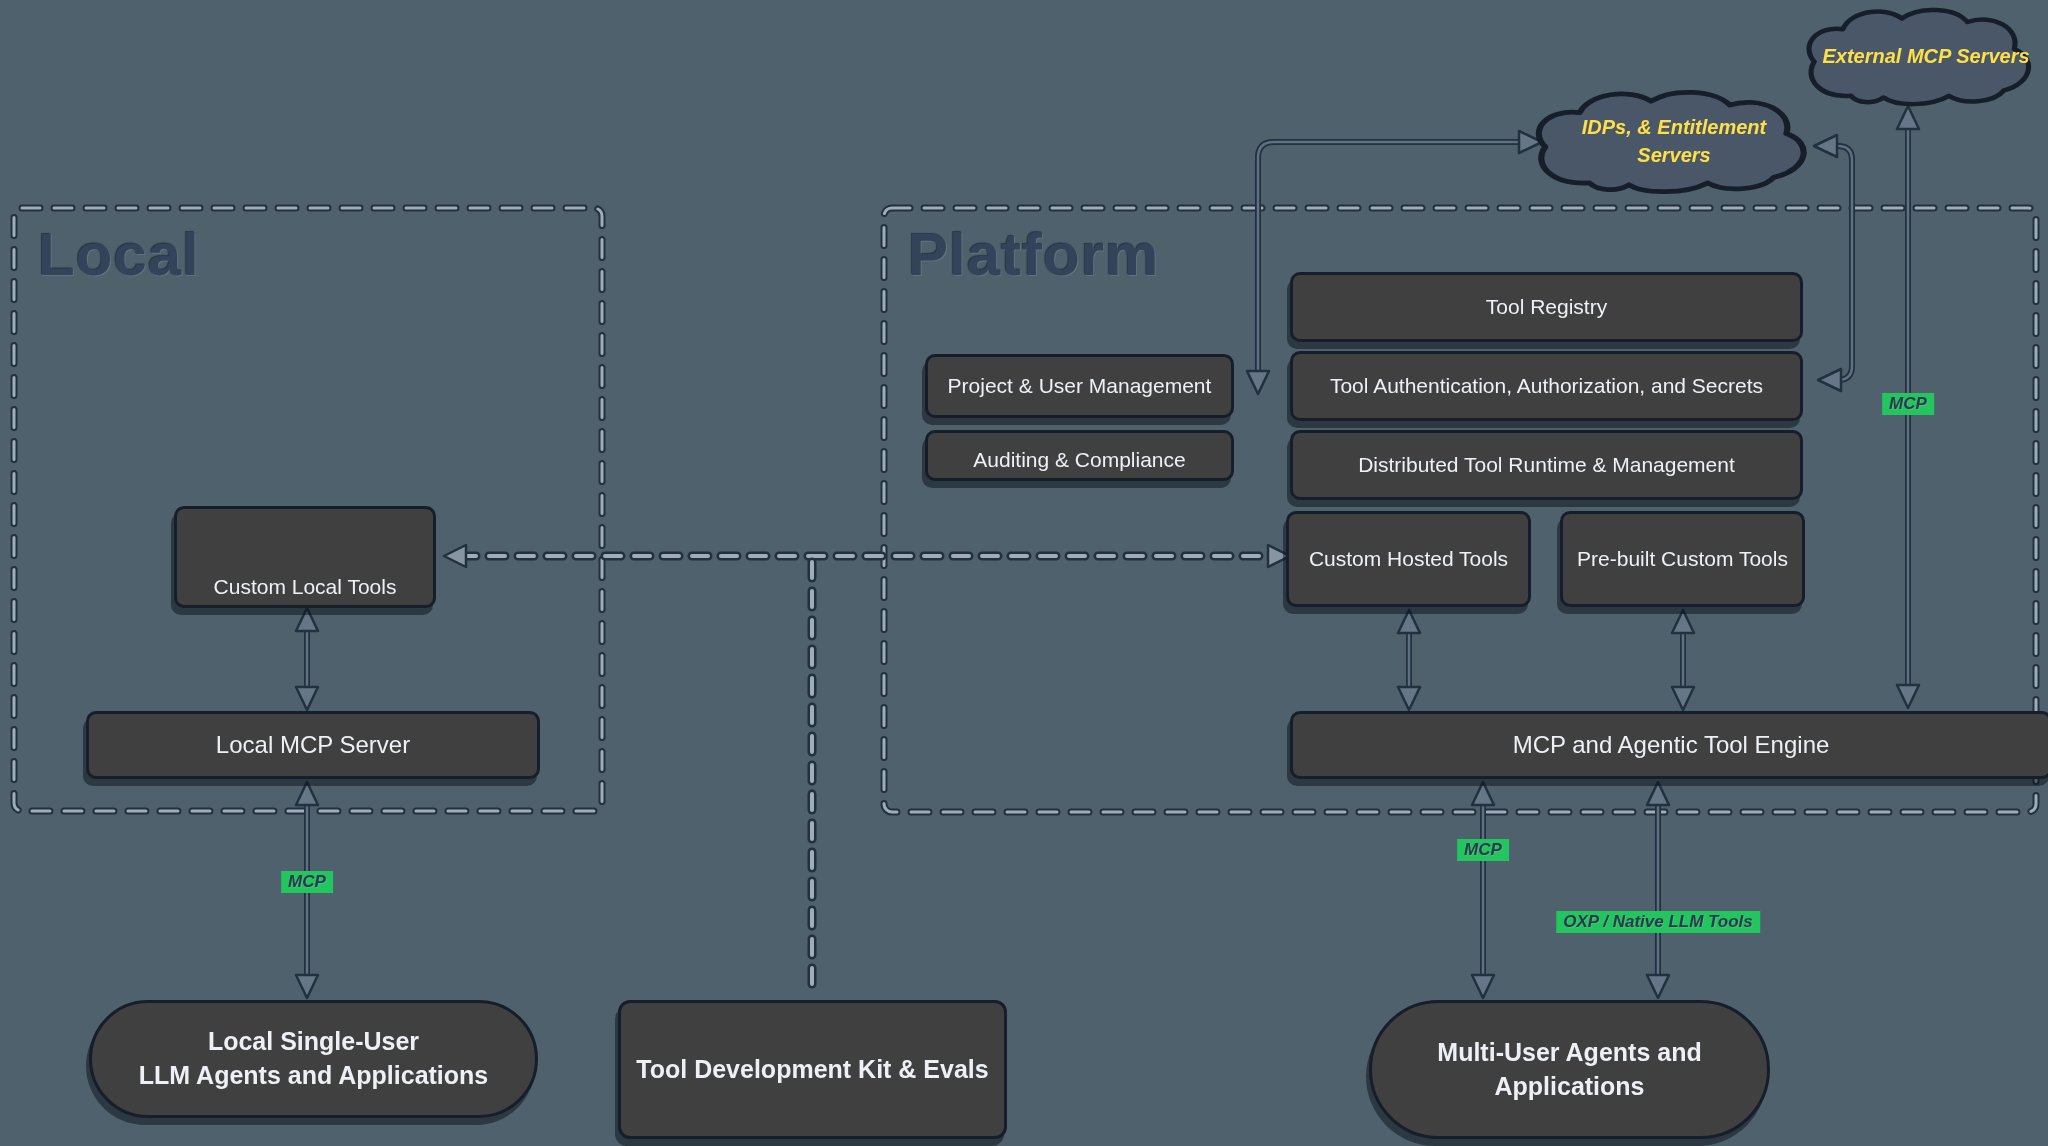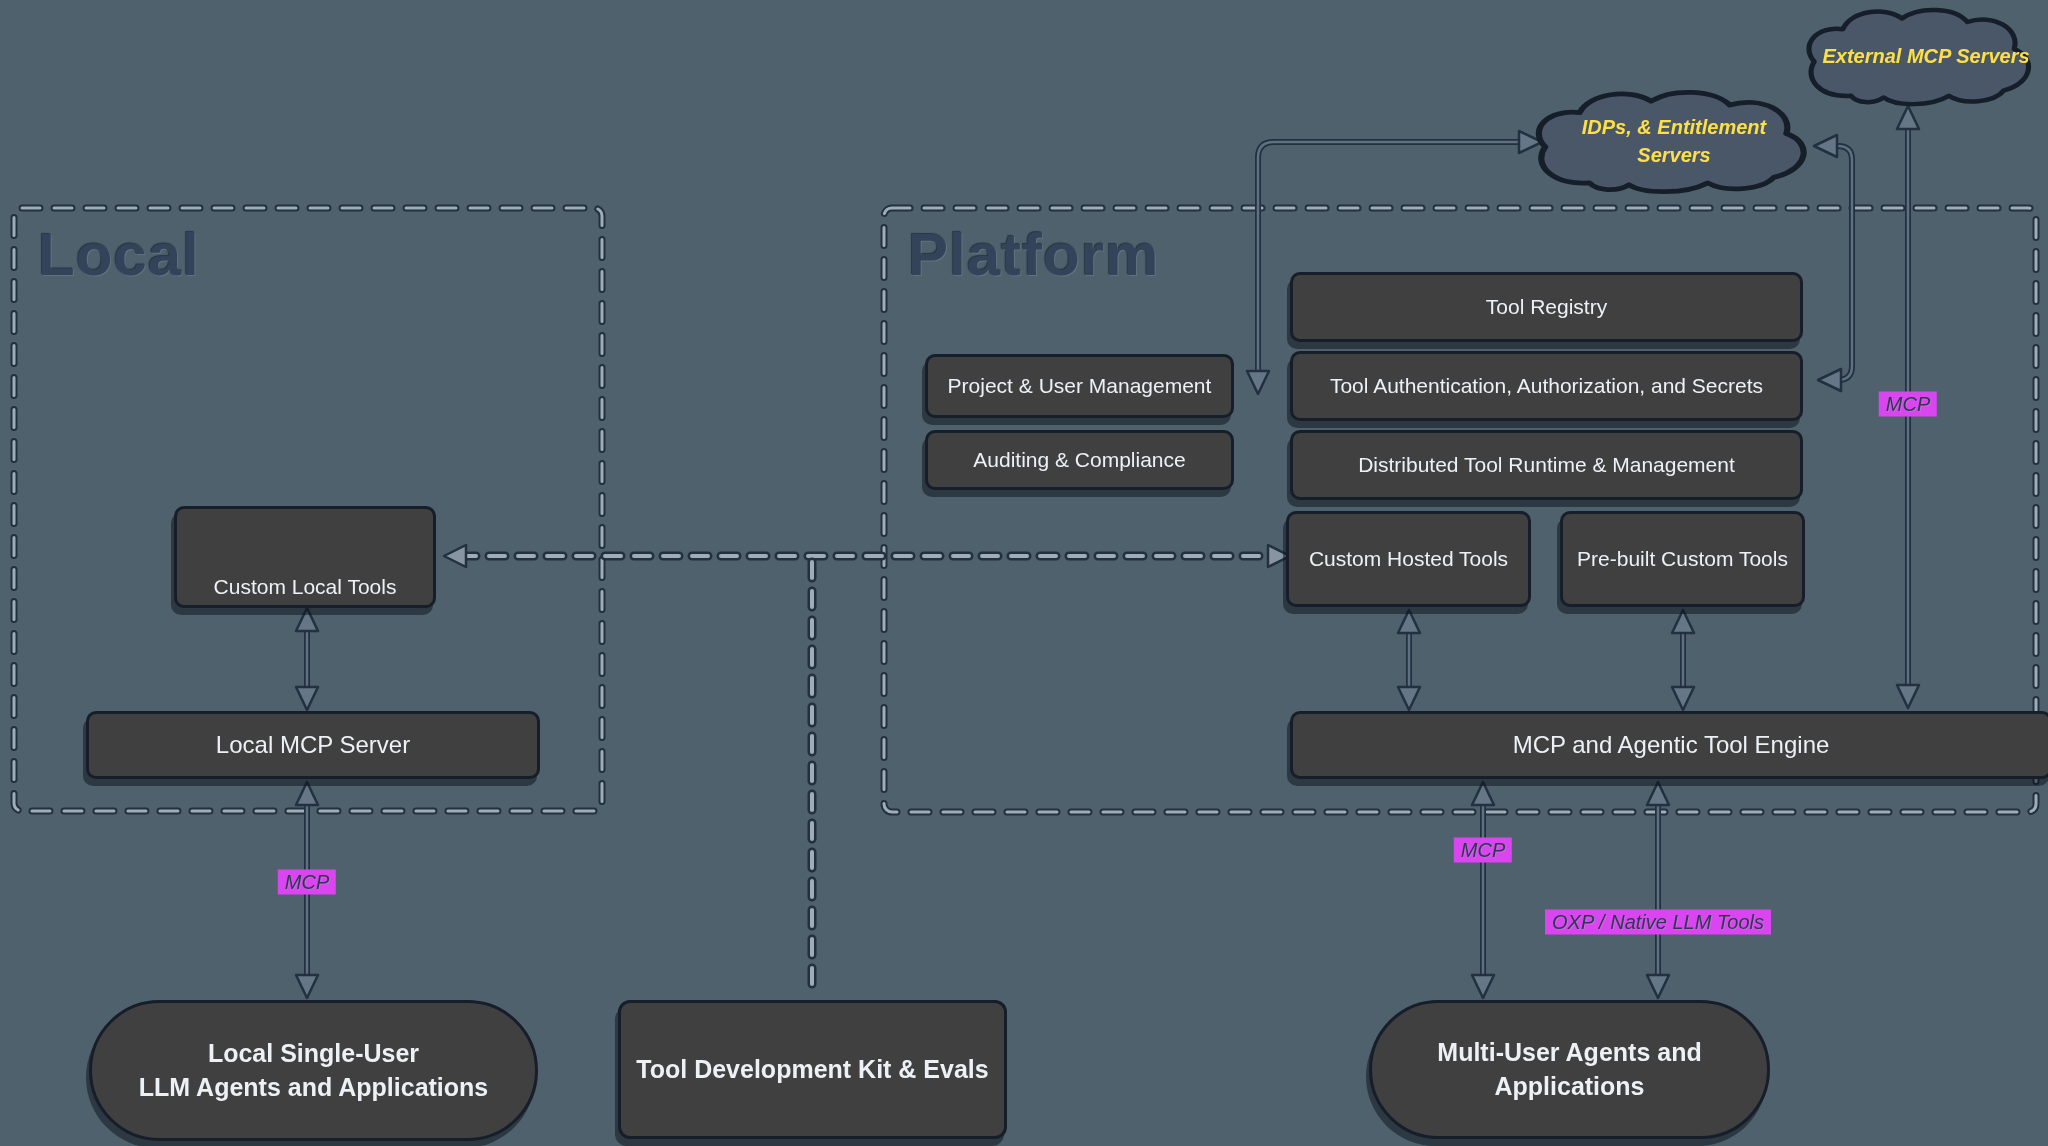--- a/index.html
+++ b/index.html
@@ -27,22 +27,22 @@
   .node.big{font-size:24px;}
   .node.bold{font-weight:700;font-size:25px;}
   .node.stadium{border-radius:72px;}
   .cloud-label{
     position:absolute;z-index:3;display:flex;flex-direction:column;
     align-items:center;justify-content:center;text-align:center;
     color:#fde047;font-style:italic;font-weight:600;font-size:20px;line-height:1.4;
   }
   .edge-label{
     position:absolute;z-index:4;transform:translate(-50%,-50%);
-    background:#d946ef;padding:1px 7px;
-    color:#2b3b4d;font-style:italic;font-weight:400;font-size:20px;
+    background:#22c55e;padding:1px 7px;
+    color:#2b3b4d;font-style:italic;font-weight:700;font-size:17px;
     text-shadow:1px 1px 0 rgba(170,190,205,.25);
     white-space:nowrap;
   }
 </style>
 </head>
 <body>
 
 <div class="canvas">
 
   <svg class="overlay" width="2048" height="1146" viewBox="0 0 2048 1146">
@@ -165,34 +165,34 @@
   </div>
   <div class="node" style="left:1290px;top:351px;width:513px;height:70px;">
     <span>Tool Authentication, Authorization, and Secrets</span>
   </div>
   <div class="node" style="left:1290px;top:430px;width:513px;height:70px;">
     <span>Distributed Tool Runtime &amp; Management</span>
   </div>
   <div class="node" style="left:925px;top:354px;width:309px;height:64px;">
     <span>Project &amp; User Management</span>
   </div>
-  <div class="node" style="left:925px;top:430px;width:309px;height:60px;">
+  <div class="node" style="left:925px;top:430px;width:309px;height:51px;justify-content:flex-end;">
     <span>Auditing &amp; Compliance</span>
   </div>
   <div class="node" style="left:1286px;top:511px;width:245px;height:96px;">
     <span>Custom Hosted Tools</span>
   </div>
   <div class="node" style="left:1560px;top:511px;width:245px;height:96px;">
     <span>Pre-built Custom Tools</span>
   </div>
   <div class="node big" style="left:1290px;top:711px;width:762px;height:68px;">
     <span>MCP and Agentic Tool Engine</span>
   </div>
 
-  <div class="node stadium bold" style="left:89px;top:1000px;width:449px;height:141px;">
+  <div class="node stadium bold" style="left:89px;top:1000px;width:449px;height:118px;">
     <span>Local Single-User</span>
     <span>LLM Agents and Applications</span>
   </div>
   <div class="node bold" style="left:618px;top:1000px;width:389px;height:139px;border-radius:12px;">
     <span>Tool Development Kit &amp; Evals</span>
   </div>
   <div class="node stadium bold" style="left:1369px;top:1000px;width:401px;height:139px;">
     <span>Multi-User Agents and</span>
     <span>Applications</span>
   </div>

